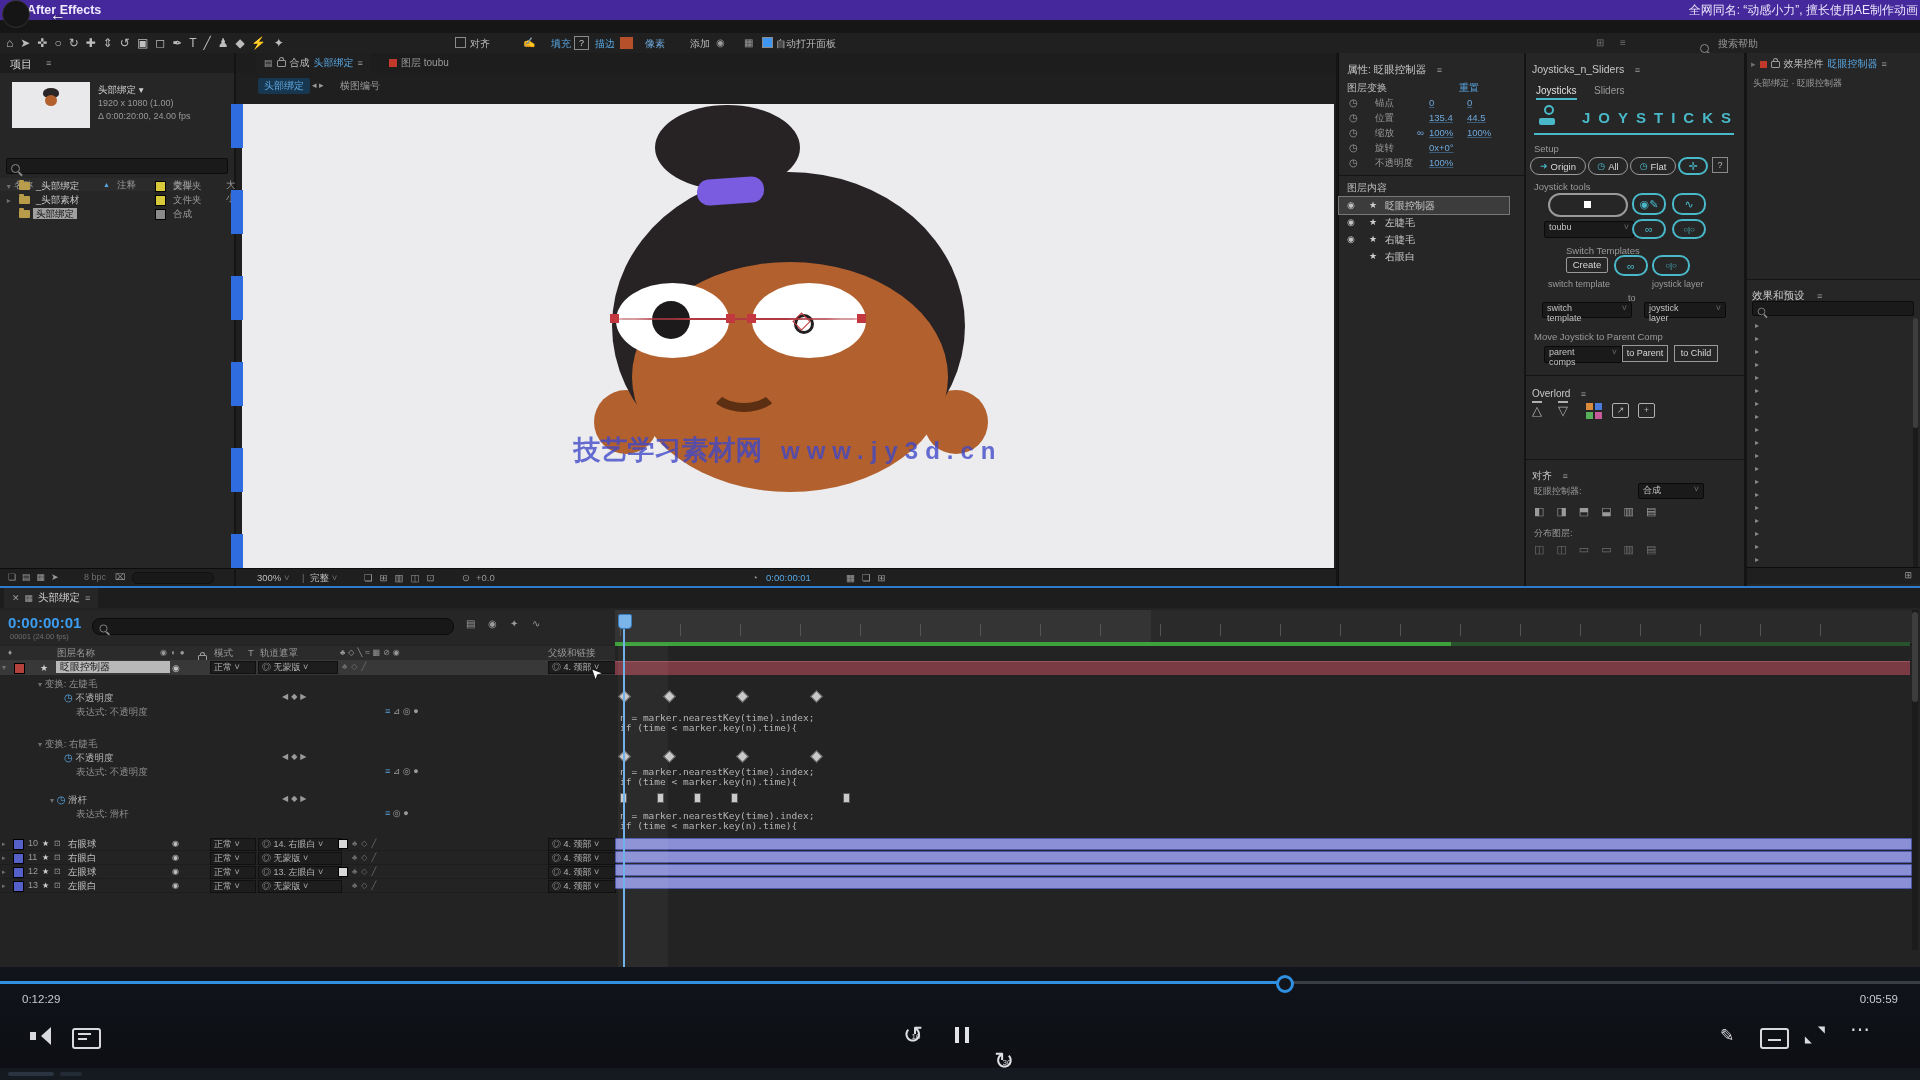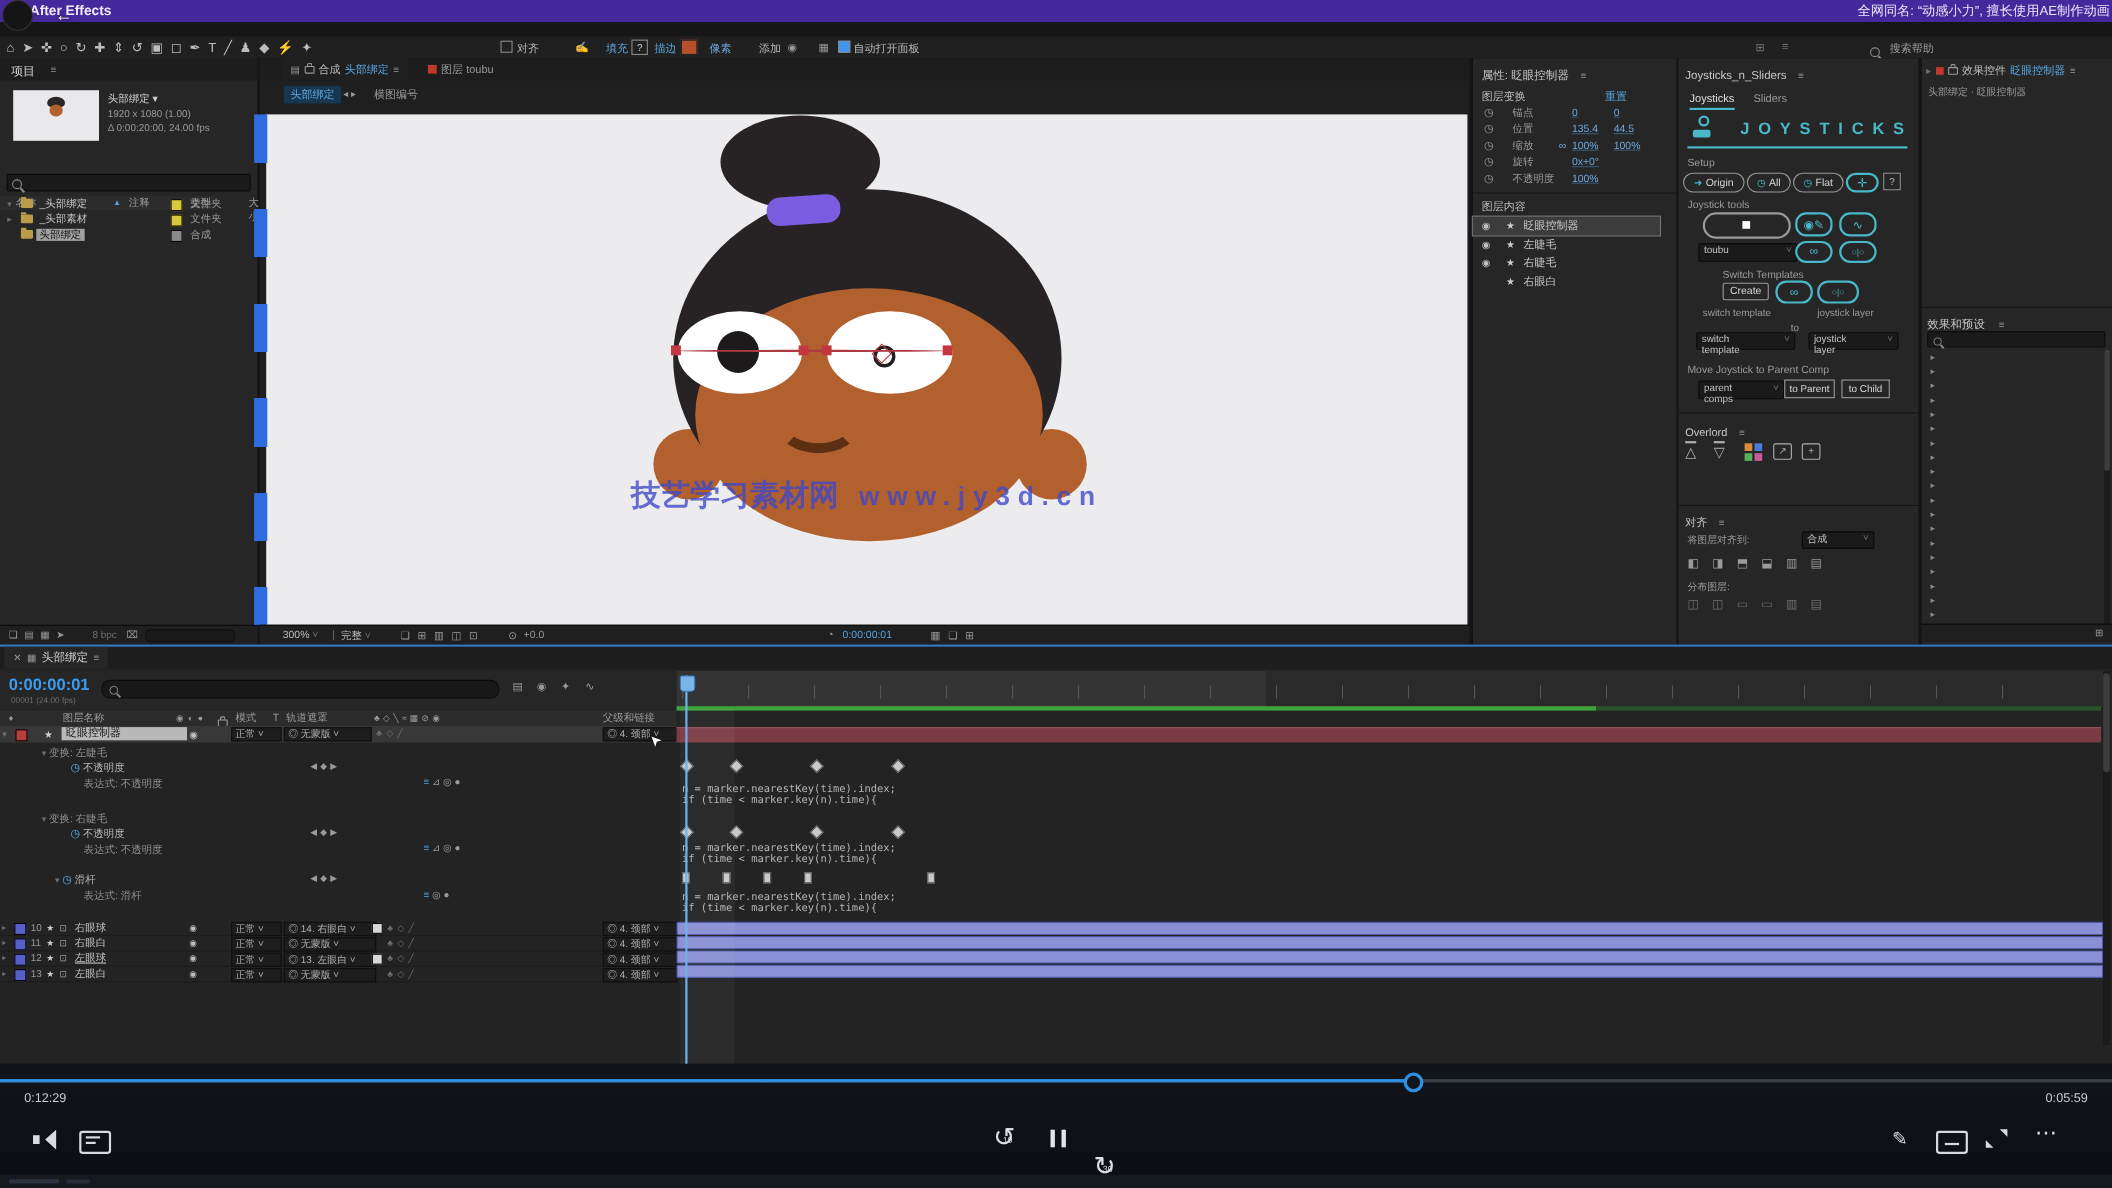--- a/index.html
+++ b/index.html
@@ -419,21 +419,21 @@
     </span>
     <span class="abs" style="left:86px;top:350px;width:15px;height:13px;border:1.5px solid #b0b0b0;border-radius:2px;color:#b0b0b0;font-size:9px;text-align:center;line-height:13px;">↗</span>
     <span class="abs" style="left:112px;top:350px;width:15px;height:13px;border:1.5px solid #b0b0b0;border-radius:2px;color:#b0b0b0;font-size:9px;text-align:center;line-height:13px;">+</span>
 
     
     <div class="abs" style="left:0;top:406px;width:218px;height:1px;background:#141414;"></div>
     <div class="abs nowrap" style="left:6px;top:412px;">
       <span class="fs10" style="color:#c8c8c8;">对齐</span>
       <span class="fs9 dim" style="margin-left:6px;">≡</span>
     </div>
-    <span class="abs fs9 dim" style="left:8px;top:432px;">将图层对齐到:</span>
+    <span class="abs fs9 dim" style="left:8px;top:432px;">眨眼控制器:</span>
     <div class="dd abs" style="left:112px;top:430px;width:56px;height:14px;">
         <span>合成</span>
         <span class="dimmer">˅</span>
       </div>
     <span class="abs dim" style="left:8px;top:452px;font-size:11px;letter-spacing:12px;">◧◨⬒⬓▥▤</span>
     <span class="abs fs9 dim" style="left:8px;top:474px;">分布图层:</span>
     <span class="abs dimmer" style="left:8px;top:490px;font-size:11px;letter-spacing:12px;">◫◫▭▭▥▤</span>
   </div>
 
   <div class="panel" style="left:1747px;top:53px;width:173px;height:533px;">
@@ -637,21 +637,21 @@
           <span class="dimmer" style="position:absolute;left:352px;font-size:8px;letter-spacing:4px;">♣◇╱</span>
           <span class="cell" style="position:absolute;left:548px;top:1px;width:60px;">◎ <span>4. 颈部</span> ˅</span>
         </div>
 
         <div style="height:13px;position:relative;font-size:9px;line-height:13px;border-bottom:1px solid #1d1d1d;">
           <span class="dimmer" style="position:absolute;left:2px;font-size:7px;">▸</span>
           <span style="position:absolute;left:13px;top:2px;width:9px;height:9px;background:#5560c8;border:1px solid #000;"></span>
           <span class="dim" style="position:absolute;left:28px;">12</span>
           <span class="star" style="position:absolute;left:42px;font-size:8px;">★</span>
           <span class="dim" style="position:absolute;left:54px;font-size:8px;">⊡</span>
-          <span style="position:absolute;left:68px;color:#c0c0c0;font-size:9.5px;text-decoration:underline;">左眼球</span>
+          <span style="position:absolute;left:68px;color:#c0c0c0;font-size:9.5px;">左眼球</span>
           <span class="eyeg" style="position:absolute;left:172px;font-size:8px;">◉</span>
           <span class="cell" style="position:absolute;left:210px;top:1px;width:38px;"><span>正常</span> ˅</span>
           <span class="cell" style="position:absolute;left:258px;top:1px;width:76px;">◎ <span>13. 左眼白</span> ˅</span>
           <span style="position:absolute;left:338px;top:2px;width:8px;height:8px;background:#d8d8d8;border:1px solid #000;font-size:0;"></span>
           <span class="dimmer" style="position:absolute;left:352px;font-size:8px;letter-spacing:4px;">♣◇╱</span>
           <span class="cell" style="position:absolute;left:548px;top:1px;width:60px;">◎ <span>4. 颈部</span> ˅</span>
         </div>
 
         <div style="height:13px;position:relative;font-size:9px;line-height:13px;border-bottom:1px solid #1d1d1d;">
           <span class="dimmer" style="position:absolute;left:2px;font-size:7px;">▸</span>

